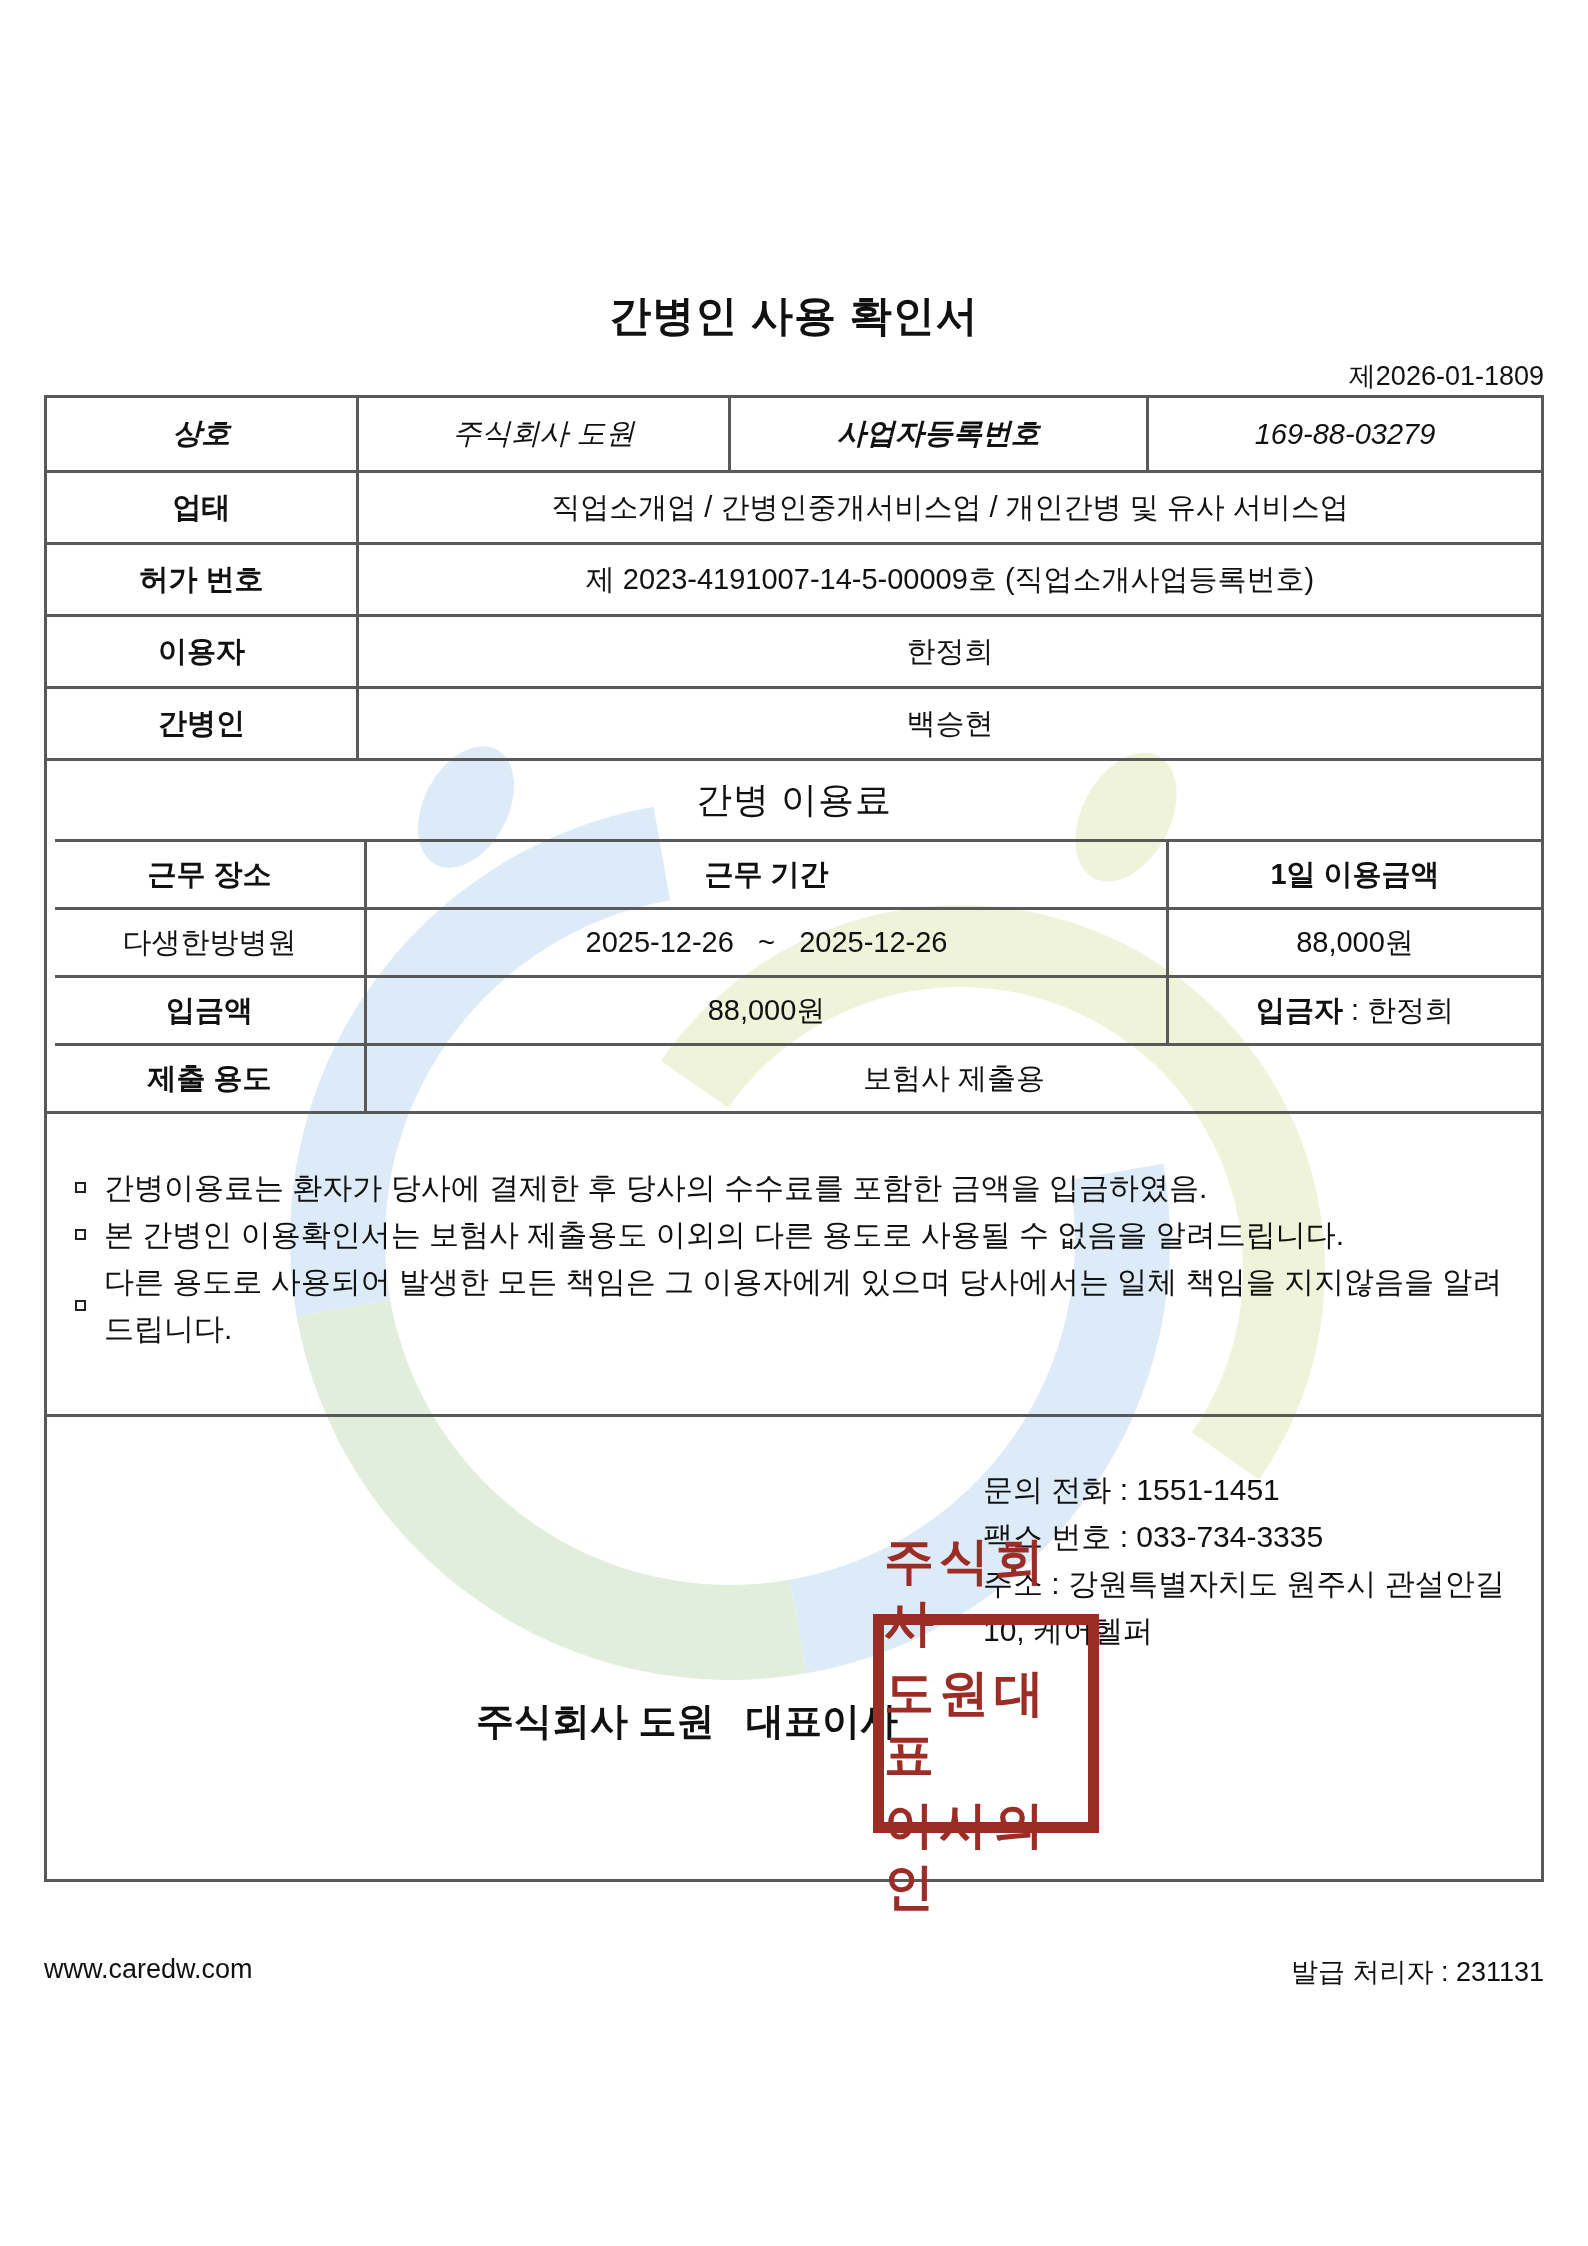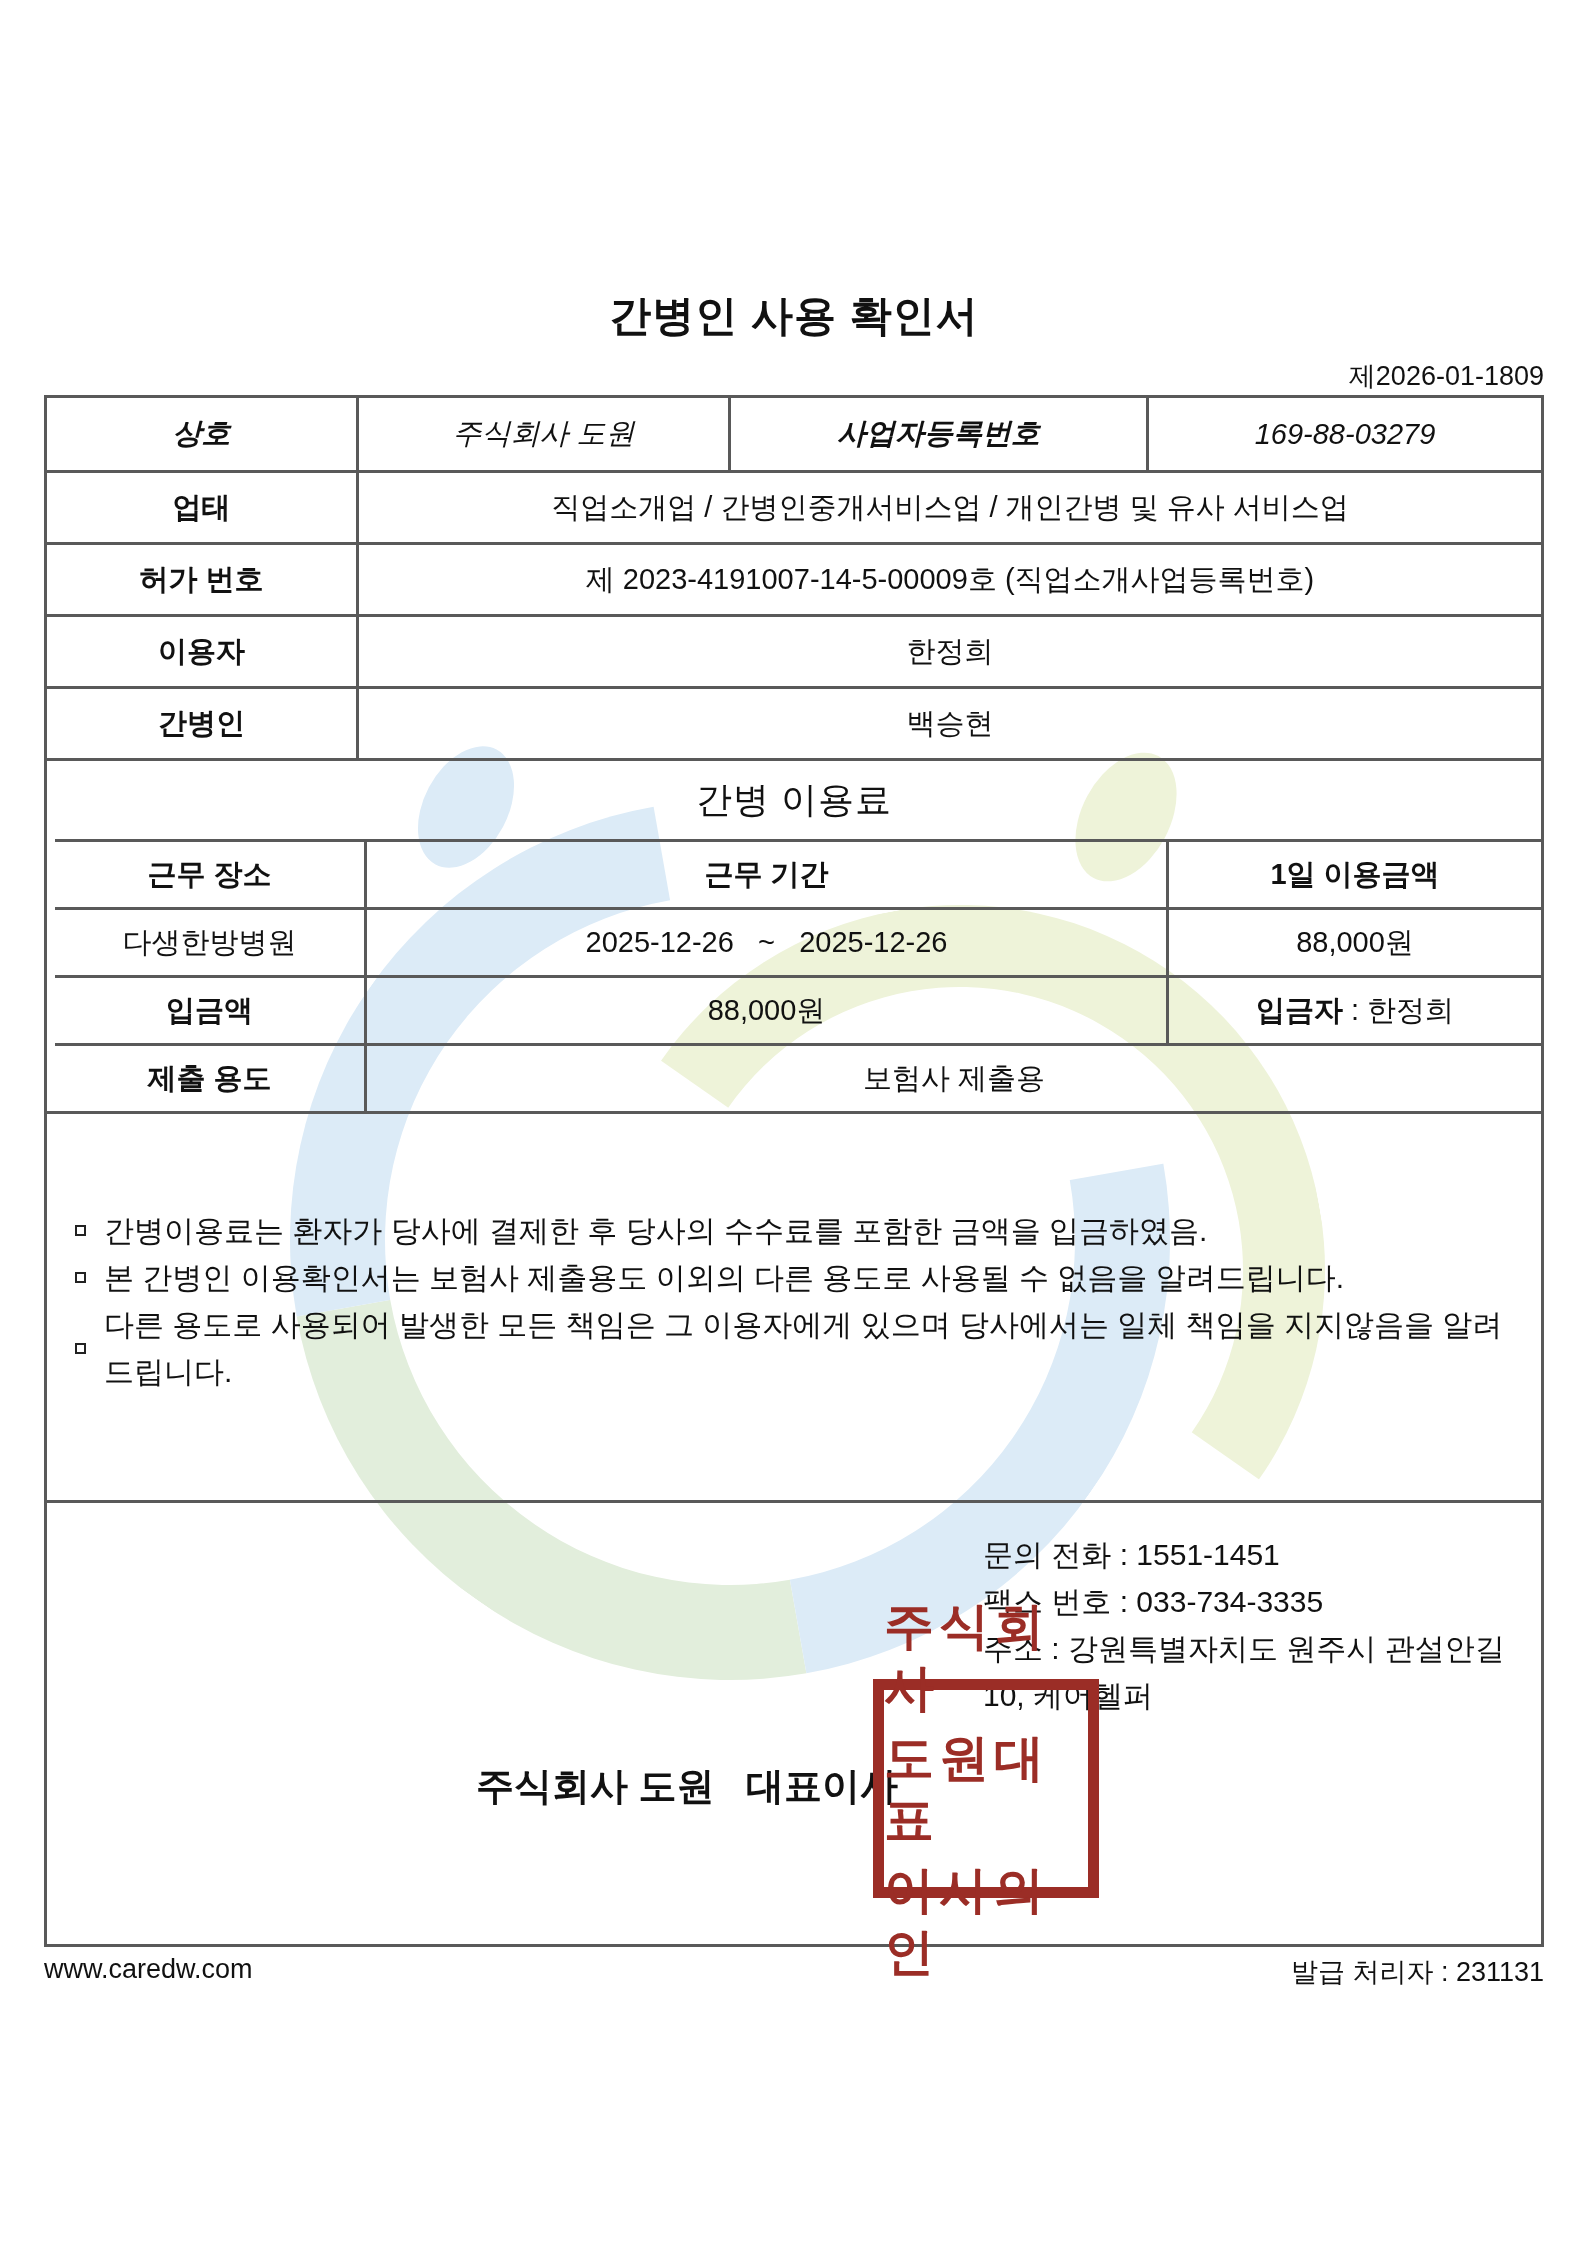--- a/index.html
+++ b/index.html
@@ -68,31 +68,31 @@
   .h81 { height: 81px; }
   .h68 { height: 68px; margin-left: 8px; }
   .w-label { width: 309px; flex: 0 0 309px; }
   .w-r1c2 { width: 372px; flex: 0 0 372px; }
   .w-r1c3 { width: 418px; flex: 0 0 418px; }
   .w-mid  { width: 802px; flex: 0 0 802px; }
   .grow { flex: 1 1 auto; }
   .fee-title { font-size: 36px; font-weight: normal; letter-spacing: 1px; border-radius: 23px; }
   .pre { white-space: pre; }
   .notes-box {
-    height: 386px; display: flex; flex-direction: column;
+    height: 300px; display: flex; flex-direction: column;
     justify-content: center; padding: 8px 30px 20px 28px;
   }
   .note-line {
     display: flex; align-items: center; font-size: 30px; line-height: 47px;
   }
   .bullet {
     width: 11px; height: 11px; border: 2px solid #222222;
     margin: 0 18px 0 0; flex: 0 0 11px;
   }
-  .contact-box { position: relative; height: 441px; }
+  .contact-box { position: relative; height: 441px; margin-top: 21px; }
   .contact {
     position: absolute; left: 936px; top: 28px;
     font-size: 30px; line-height: 47px; text-align: left;
   }
   .sign-line {
     position: absolute; left: 360px; top: 258px; width: 560px;
     text-align: center; font-size: 38px; font-weight: bold; white-space: pre;
   }
   .seal {
     position: absolute; left: 826px; top: 176px;

